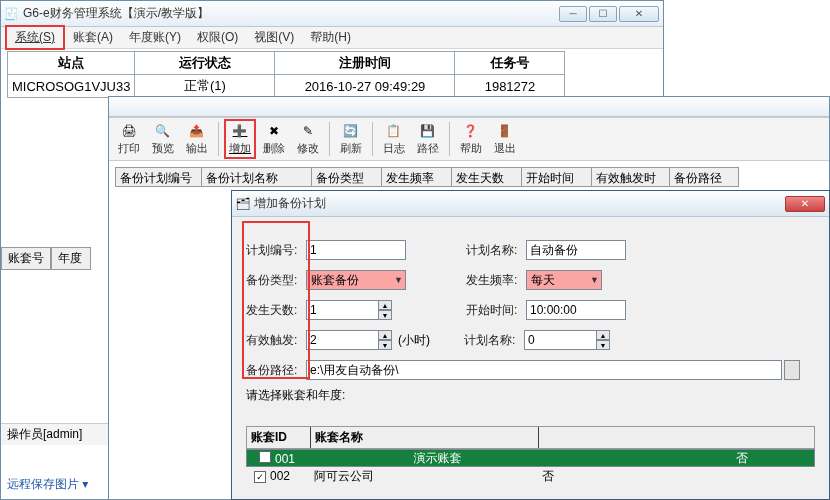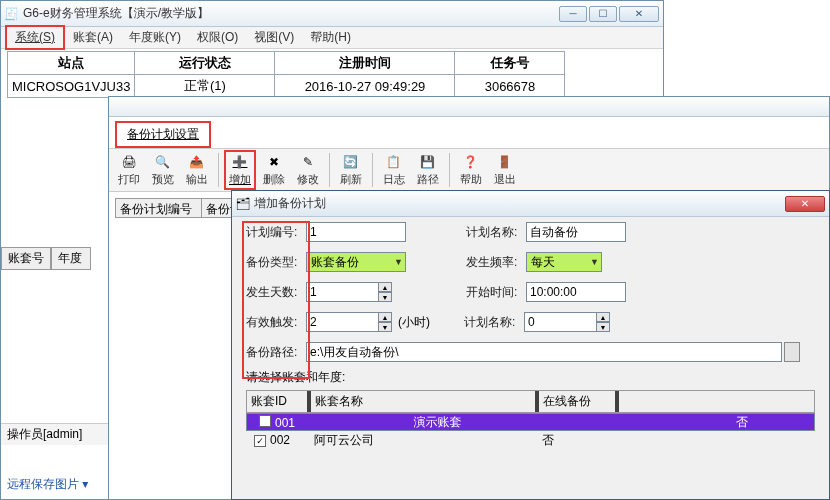--- a/index.html
+++ b/index.html
@@ -26,36 +26,36 @@
 .tbtn .ic{width:18px;height:18px;display:flex;align-items:center;justify-content:center;}
 .tbtn .lbl{font-size:11px;color:#333;margin-top:1px;}
 .tsep{width:1px;height:34px;background:#c0c0c0;margin:0 3px;}
 .gridhdr{display:flex;margin:6px 6px 0 6px;}
 .gridhdr div{border:1px solid #999;background:#efefef;padding:2px 4px;font-size:12px;height:20px;border-right:none;}
 .gridhdr div:last-child{border-right:1px solid #999;}
 
 .dlg{position:absolute;border:1px solid #3b5c7a;background:#f0f0f0;}
 .dlg .titlebar{background:linear-gradient(#fdfefe,#dde8f1);}
 .dlg .closebtn{width:40px;height:16px;background:linear-gradient(#e88,#c44);border:1px solid #a33;border-radius:2px;display:flex;align-items:center;justify-content:center;color:#fff;cursor:pointer;font-size:10px;}
-.frm{padding:0 14px;}
+.frm{padding:18px 14px;}
 .row{display:flex;align-items:center;height:30px;}
 .lbl2{width:60px;color:#222;text-align:left;}
 .inp{height:20px;border:1px solid #7a8a99;background:#fff;padding:0 3px;}
-.sel{height:20px;border:1px solid #7a8a99;background:#bef264;display:flex;align-items:center;justify-content:space-between;padding:0 2px 0 4px;}
+.sel{height:20px;border:1px solid #7a8a99;background:#fca5a5;display:flex;align-items:center;justify-content:space-between;padding:0 2px 0 4px;}
 .sel .arr{font-size:9px;color:#333;}
 .spin{display:flex;}
 .spin .inp{width:72px;border-right:none;}
 .spinbtns{display:flex;flex-direction:column;width:14px;}
 .spinbtns div{flex:1;border:1px solid #7a8a99;background:#e8e8e8;font-size:7px;display:flex;align-items:center;justify-content:center;cursor:pointer;}
 .col2{margin-left:60px;}
 .listarea{margin:4px 14px 0 14px;}
 .listhdr{display:flex;background:#efefef;border:1px solid #999;}
-.listhdr div{padding:2px 4px;border-right:4px solid #404040;font-size:12px;}
+.listhdr div{padding:2px 4px;border-right:1px solid #404040;font-size:12px;font-weight:bold;}
 .listrow{display:flex;align-items:center;height:18px;}
-.listrow.sel{background:#6d28d9;color:#fff;}
+.listrow.sel{background:#15803d;color:#fff;}
 .listrow .cell{padding:0 4px;}
 .chk{width:12px;height:12px;border:1px solid #666;background:#fff;display:inline-flex;align-items:center;justify-content:center;margin:0 4px;font-size:9px;}
 .sidepanel{position:absolute;left:0;top:246px;width:108px;}
 .sidepanel .hdr{display:flex;}
 .sidepanel .hdr div{border:1px solid #999;background:#efefef;padding:2px 6px;font-size:12px;}
 </style>
 </head>
 <body>
 
 <div class="win" style="left:0;top:0;width:664px;height:500px;">
@@ -81,41 +81,40 @@
         <tr>
       <th style="width:120px">站点</th>
       <th style="width:140px">运行状态</th>
       <th style="width:180px">注册时间</th>
       <th style="width:110px">任务号</th>
     </tr>
     <tr>
       <td>MICROSOG1VJU33</td>
       <td>正常(1)</td>
       <td>2016-10-27 09:49:29</td>
-      <td>3066678</td>
+      <td>1981272</td>
     </tr>
   </tbody>
     </table>
 
   <div class="sidepanel">
     <div class="hdr">
       <div style="width:50px">账套号</div>
       <div style="width:40px">年度</div>
     </div>
   </div>
 
   <div class="bottombar" style="bottom:54px;">
     <span>操作员[admin]</span>
   </div>
   <div style="position:absolute;bottom:6px;left:6px;color:#2358a8;">远程保存图片 ▾</div>
 </div>
 
 <div class="win" style="left:108px;top:96px;width:722px;height:404px;">
   <div class="titlebar" style="height:20px;"></div>
-  <span class="tabhdr redbox">备份计划设置</span>
   <div class="toolbar" id="toolbar">
       <div class="tbtn">
         <div class="ic">🖨</div>
         <div class="lbl">打印</div>
       </div>
       <div class="tbtn">
         <div class="ic">🔍</div>
         <div class="lbl">预览</div>
       </div>
       <div class="tbtn">
@@ -232,21 +231,20 @@
       <span class="lbl2">备份路径:</span>
       <input class="inp" style="width: 476px;" value="e:\用友自动备份\">
       <div style="width:16px;height:20px;border:1px solid #888;background:#e4e4e4;margin-left:2px;display:flex;align-items:center;justify-content:center;cursor:pointer"></div>
     </div>
     <div style="margin-top:2px">请选择账套和年度:</div>
   </div>
   <div class="listarea">
     <div class="listhdr">
       <div style="width:64px">账套ID</div>
       <div style="width:228px">账套名称</div>
-      <div style="width:80px">在线备份</div>
     </div>
     <div id="listrows">
         <div class="listrow sel">
           <div class="cell" style="width: 64px;"><span class="chk"></span><span>001</span></div>
           <div class="cell" style="width: 228px;">演示账套</div>
           <div class="cell" style="width: 80px;">否</div>
         </div>
         <div class="listrow">
           <div class="cell" style="width: 64px;"><span class="chk">✓</span><span>002</span></div>
           <div class="cell" style="width: 228px;">阿可云公司</div>

